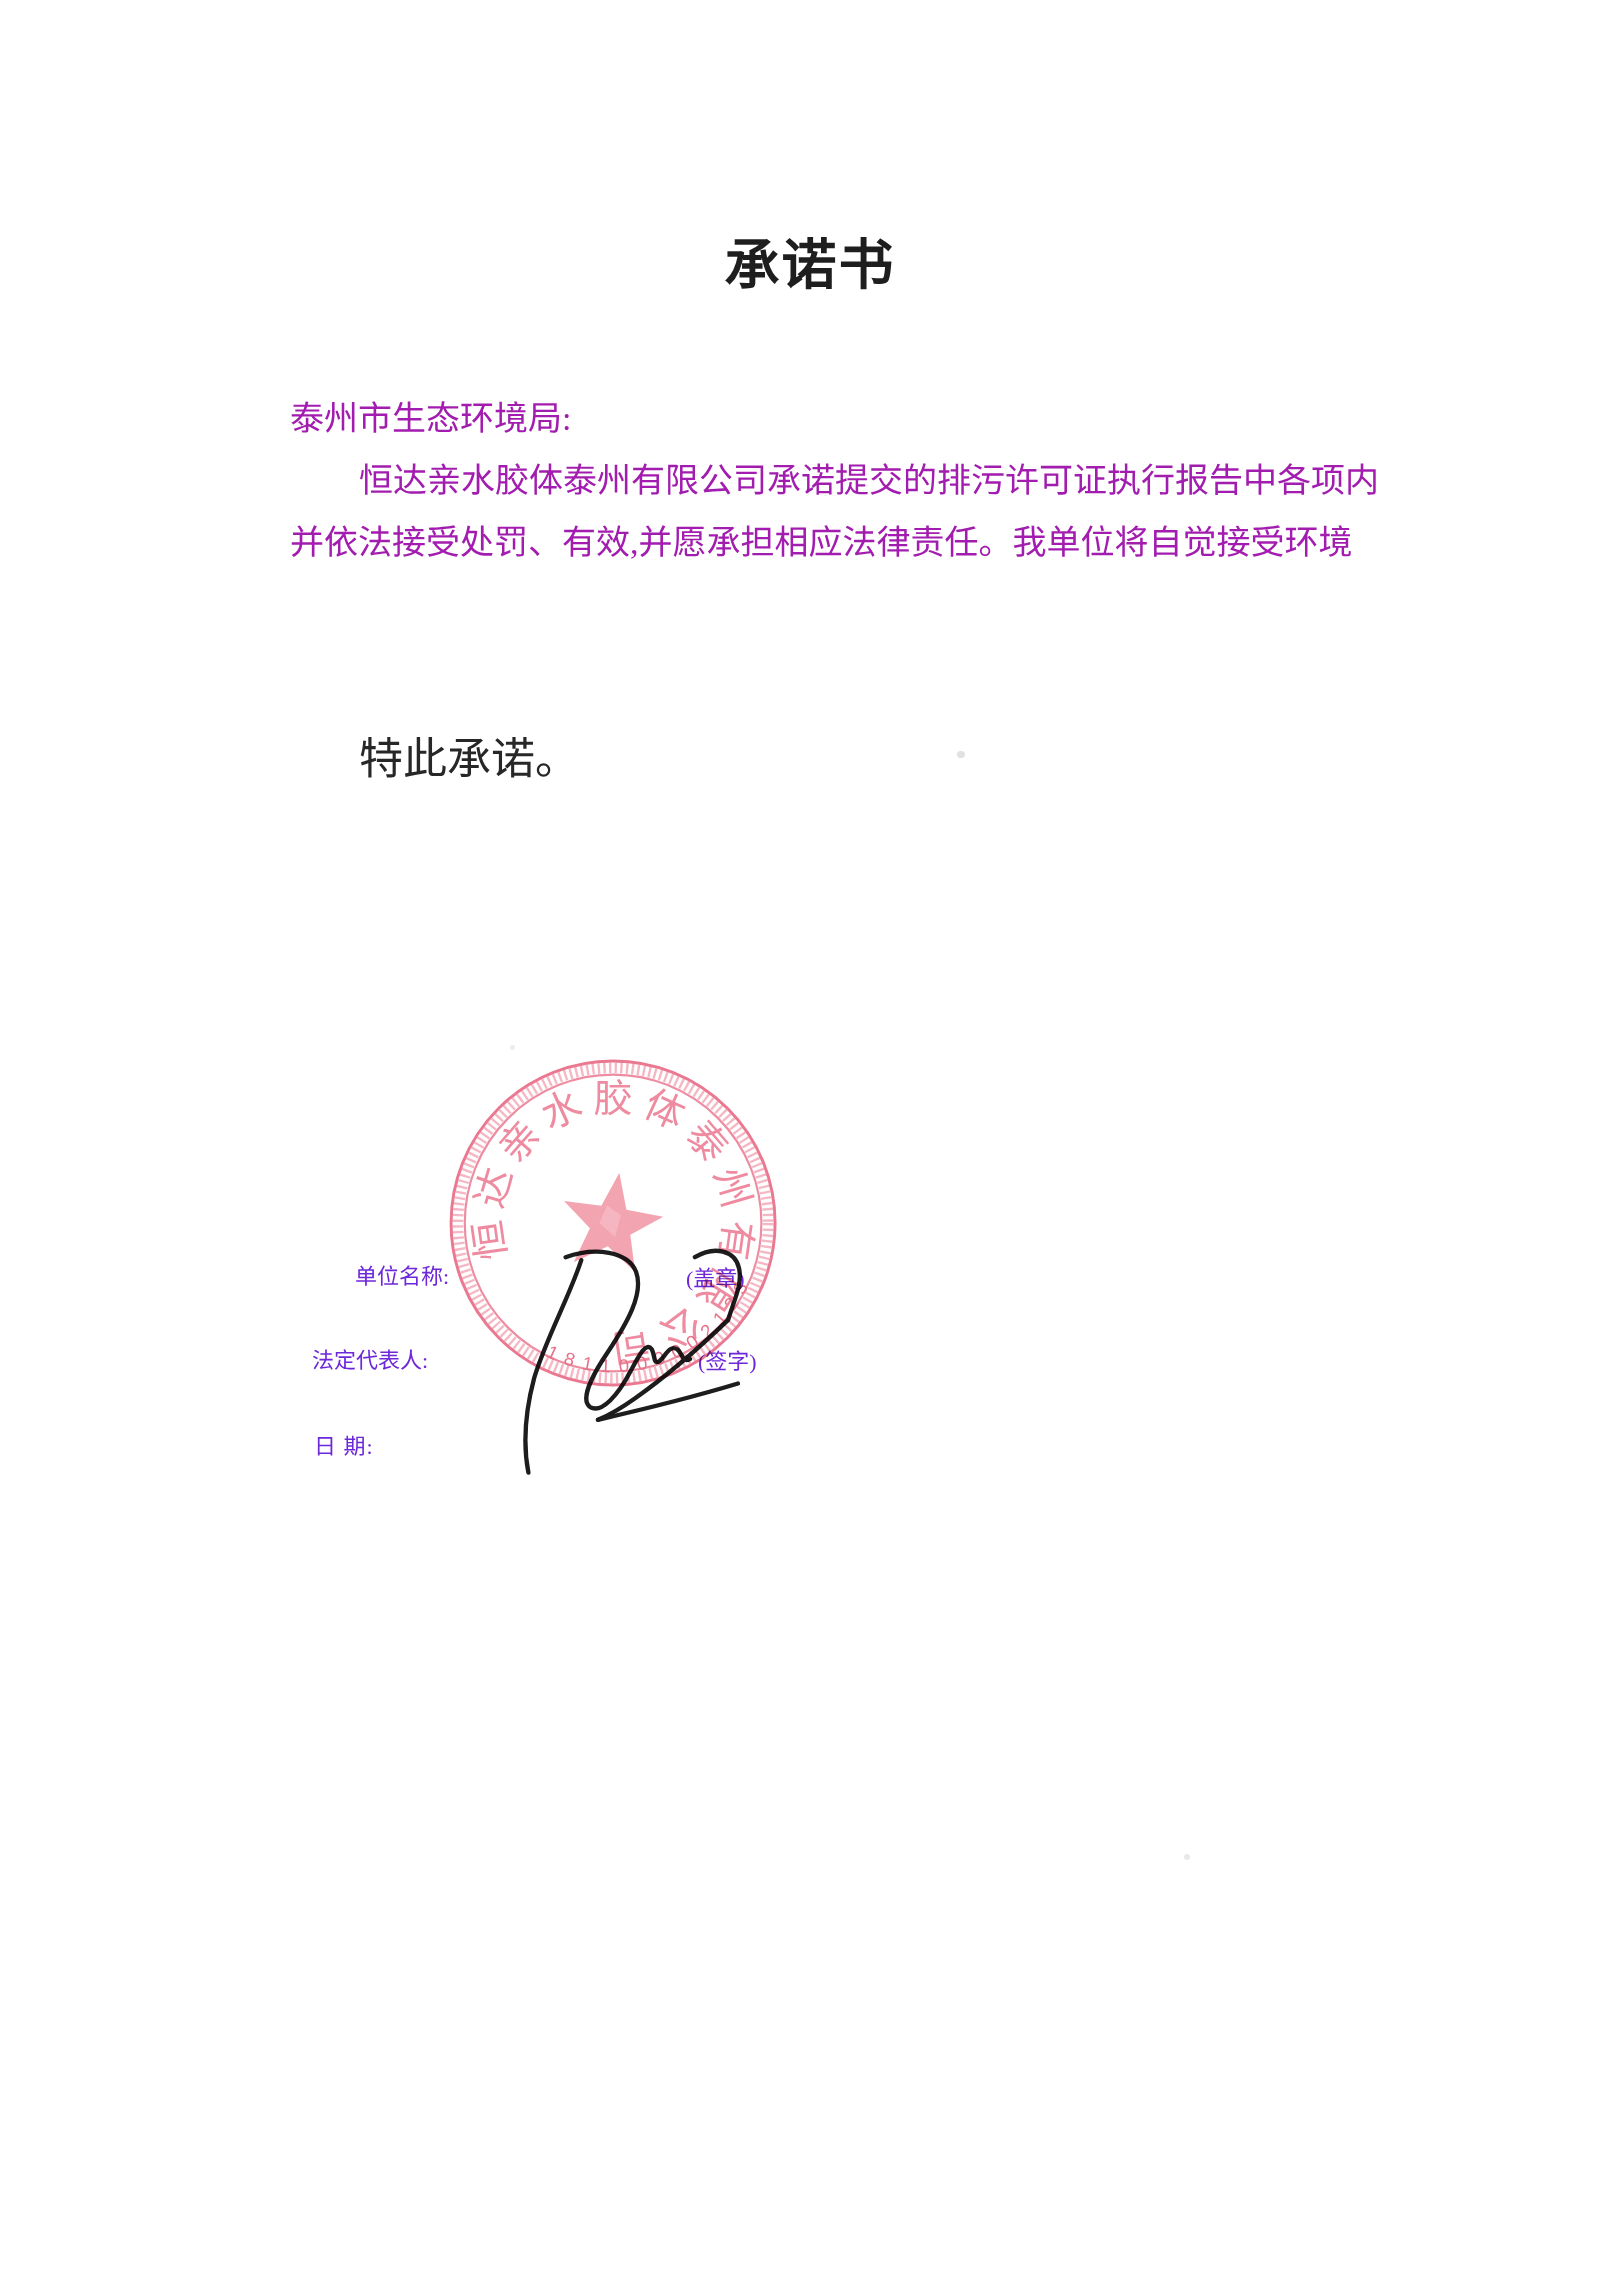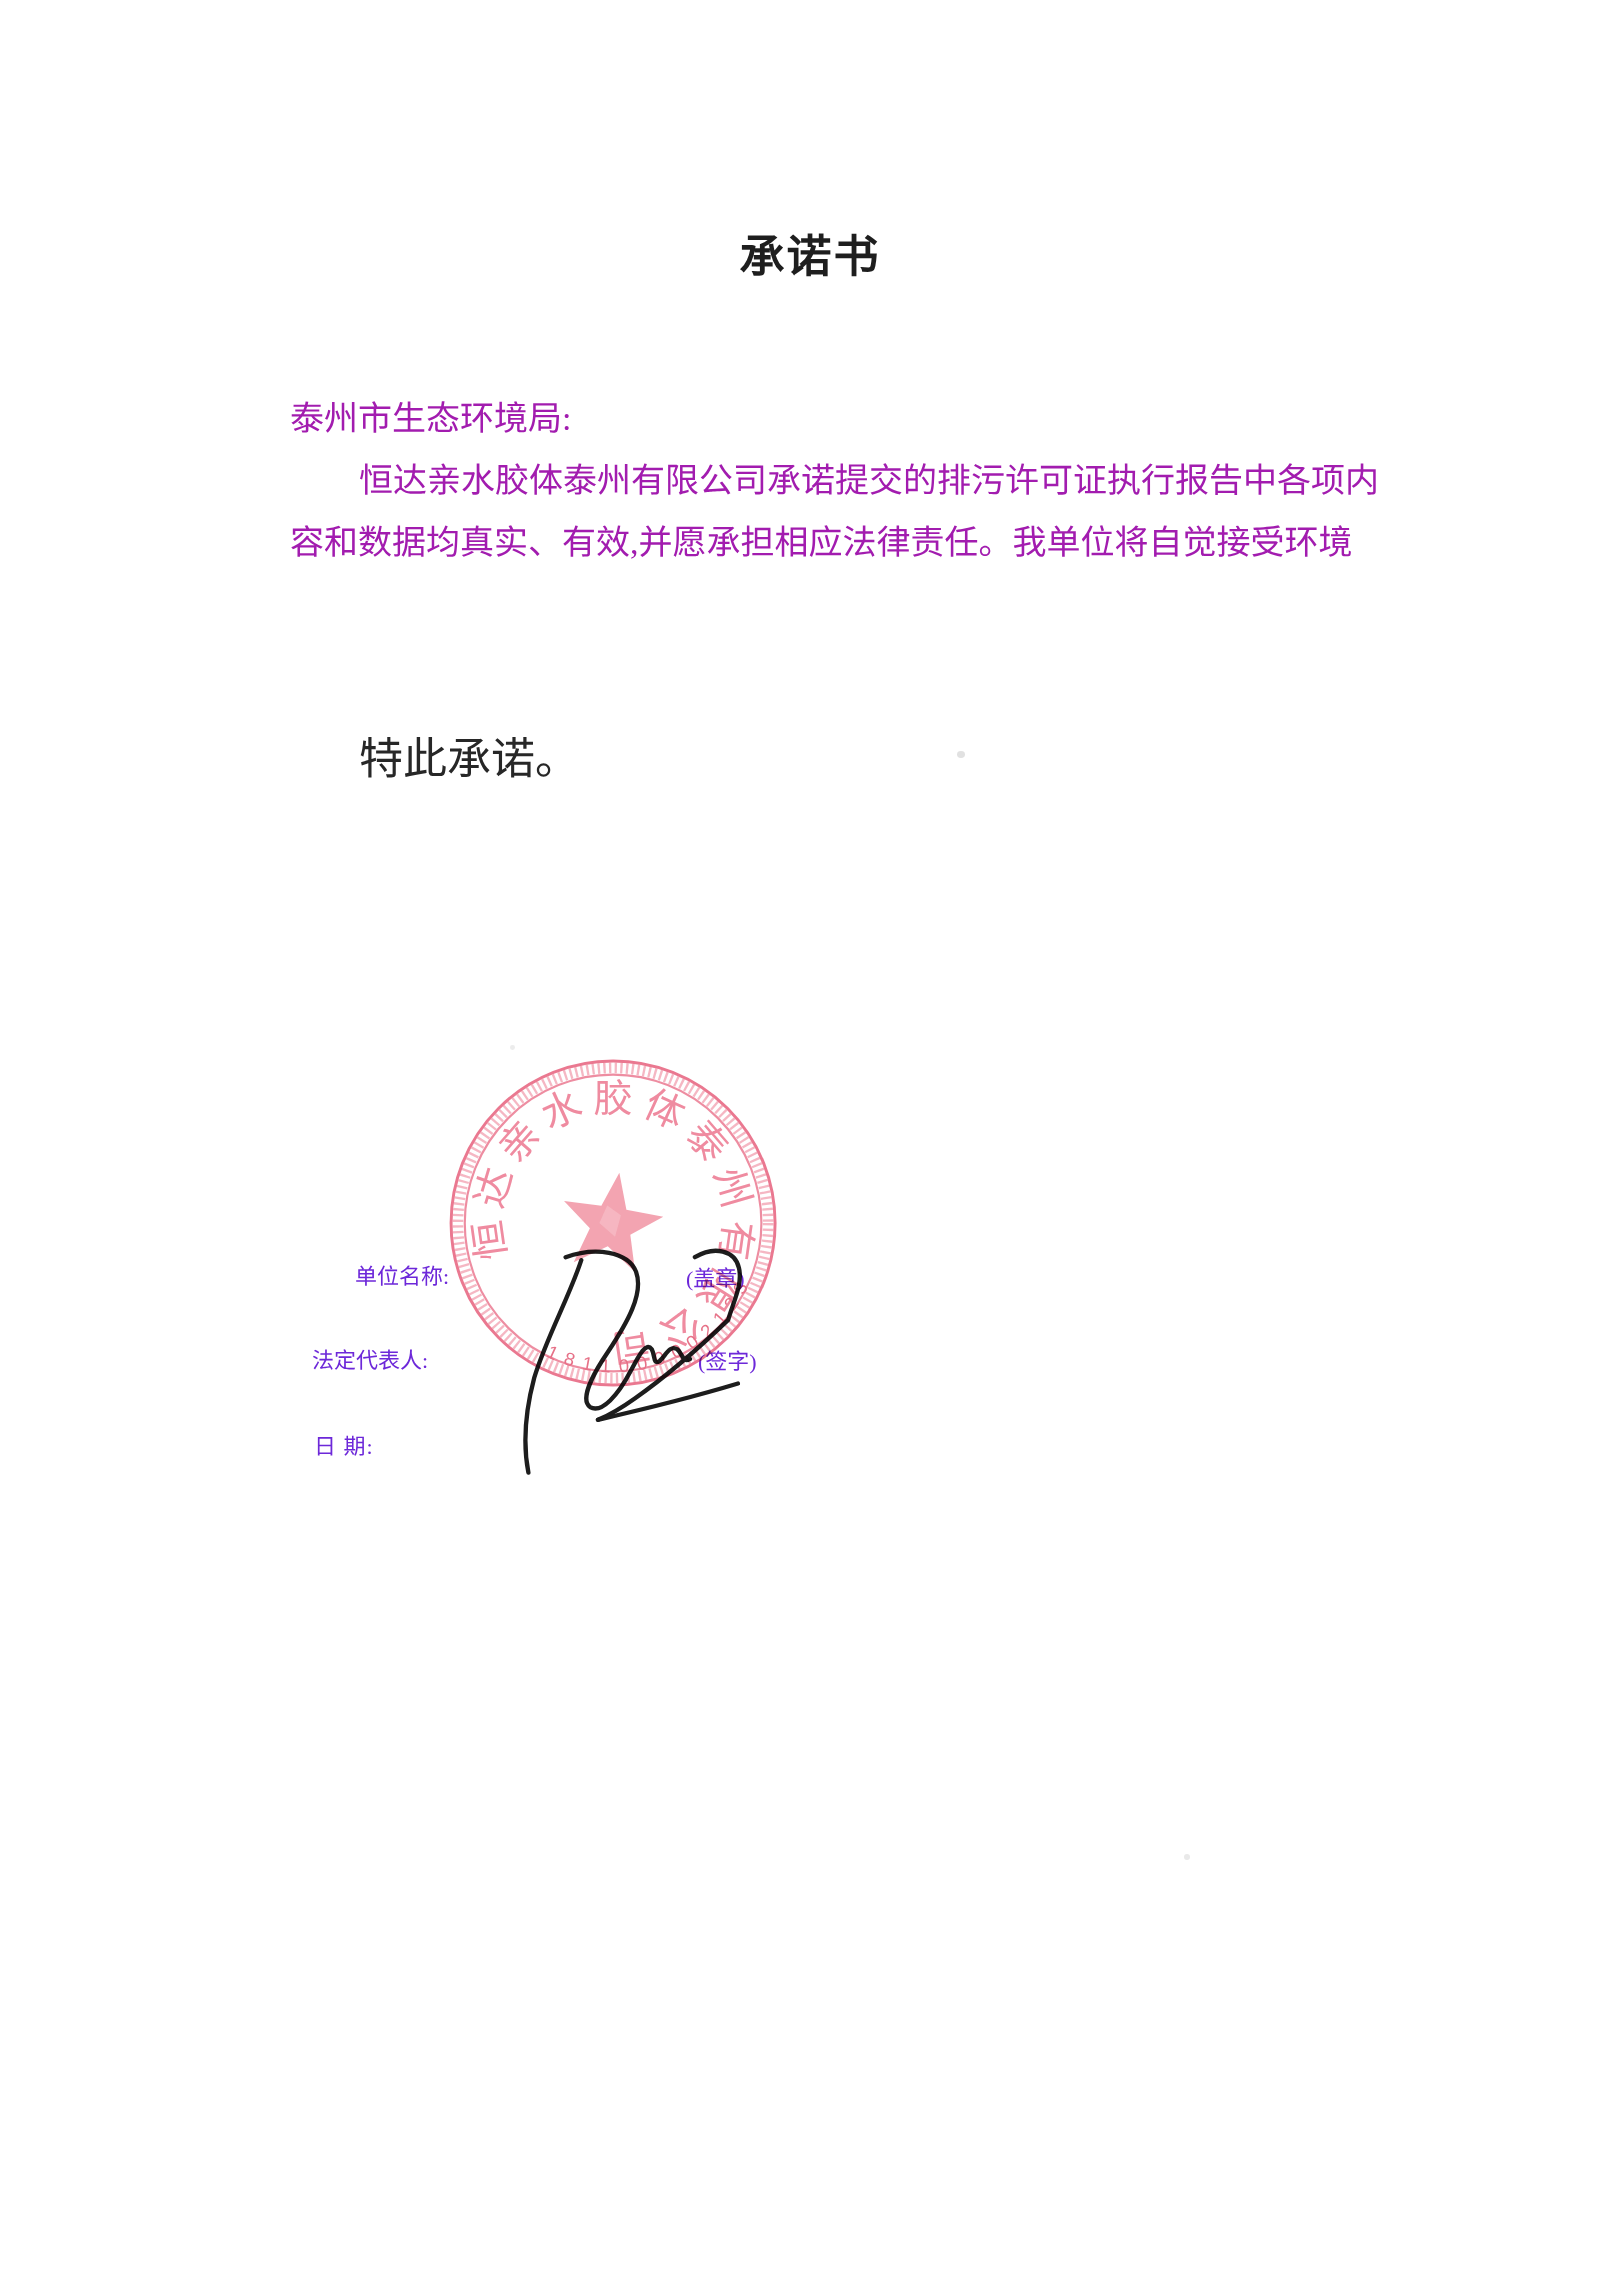--- a/index.html
+++ b/index.html
@@ -8,21 +8,21 @@
     width:1620px;height:2292px;
     background:#ffffff;
     overflow:hidden;
     font-family:"Liberation Serif","DejaVu Serif",serif;
     color:#2b2b2b;
   }
   .title{
     position:absolute;
     top:220px;left:0;right:0;
     text-align:center;
-    font-size:45px;
+    font-size:55px;
     font-weight:bold;
     letter-spacing:2px;
     color:#1e1e1e;
   }
   .body-block{
     position:absolute;
     left:290px;top:388px;
     width:1061px;
     font-size:34px;
     line-height:62px;
@@ -69,21 +69,21 @@
 </head>
 <body>
 
 <div class="page">
 
   <div class="title">承诺书</div>
 
   <div class="body-block">
     <div class="line">泰州市生态环境局:</div>
     <div class="line indent">恒达亲水胶体泰州有限公司承诺提交的排污许可证执行报告中各项内</div>
-    <div class="line">容和数据均真实、有效,并愿承担相应法律责任。我单位将自觉接受环境</div>
+    <div class="line">并依法接受处罚、有效,并愿承担相应法律责任。我单位将自觉接受环境</div>
   </div>
 
   <div class="closing">特此承诺。</div>
 
   <span class="sig-label lbl-unit">单位名称:</span>
   <span class="sig-label note-seal">(盖章)</span>
   <span class="sig-label lbl-rep">法定代表人:</span>
   <span class="sig-label note-sign">(签字)</span>
   <span class="sig-label lbl-date">日 期:</span>
 

